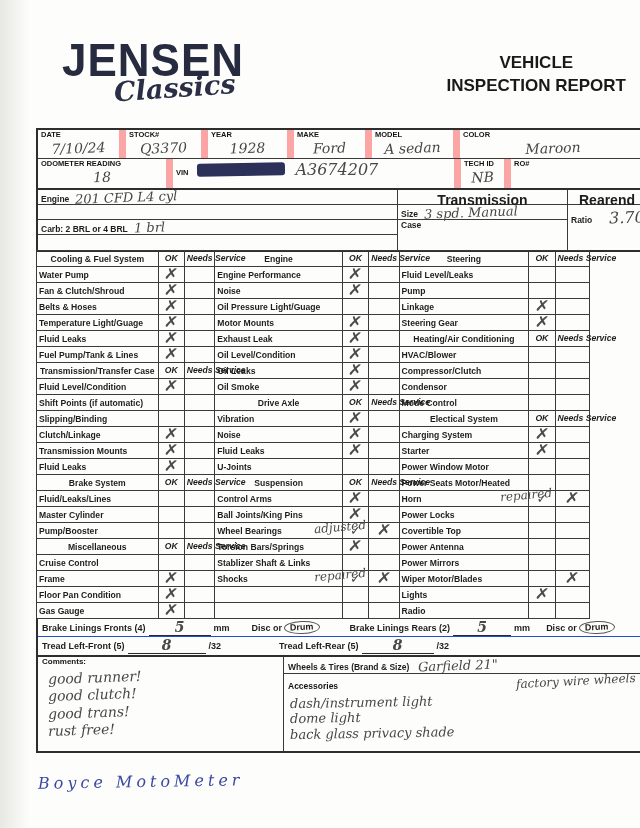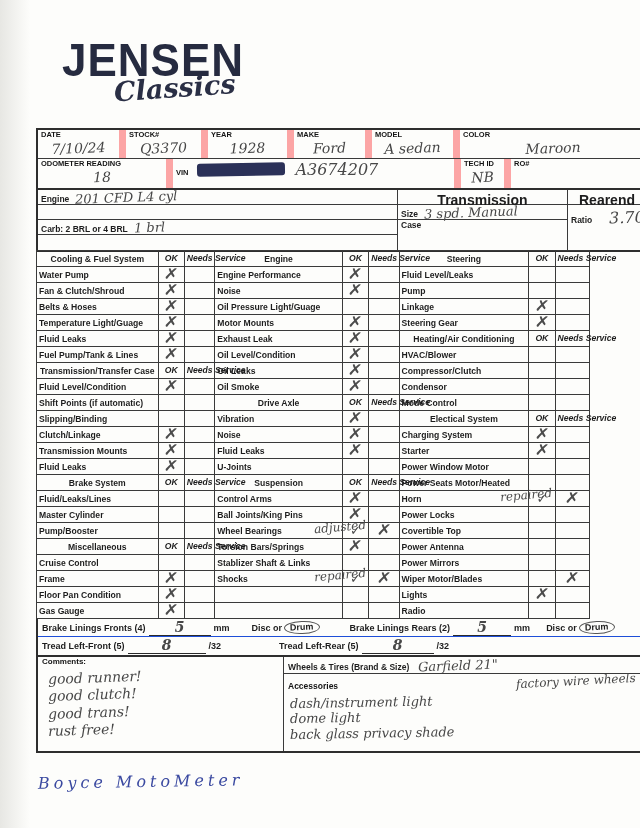--- a/index.html
+++ b/index.html
@@ -92,20 +92,24 @@
 <div class="page">
   <div class="scan-edge"></div>
 
   <div class="form">
 
     <div class="hd">
       <div class="logo">
         <div class="logo-main">JENSEN</div>
         <div class="logo-script">Classics</div>
       </div>
+      <div class="title">
+        <div>VEHICLE</div>
+        <div>INSPECTION REPORT</div>
+      </div>
     </div>
 
     <div class="tbl info">
       <div class="row" id="info-row1">
           <div class="cell" style="width: 88px;">
             <div class="lab">DATE</div>
             <div class="hw-val">7/10/24</div>
           </div>
           <div class="cell" style="width: 82px;">
             <div class="lab">STOCK#</div>

